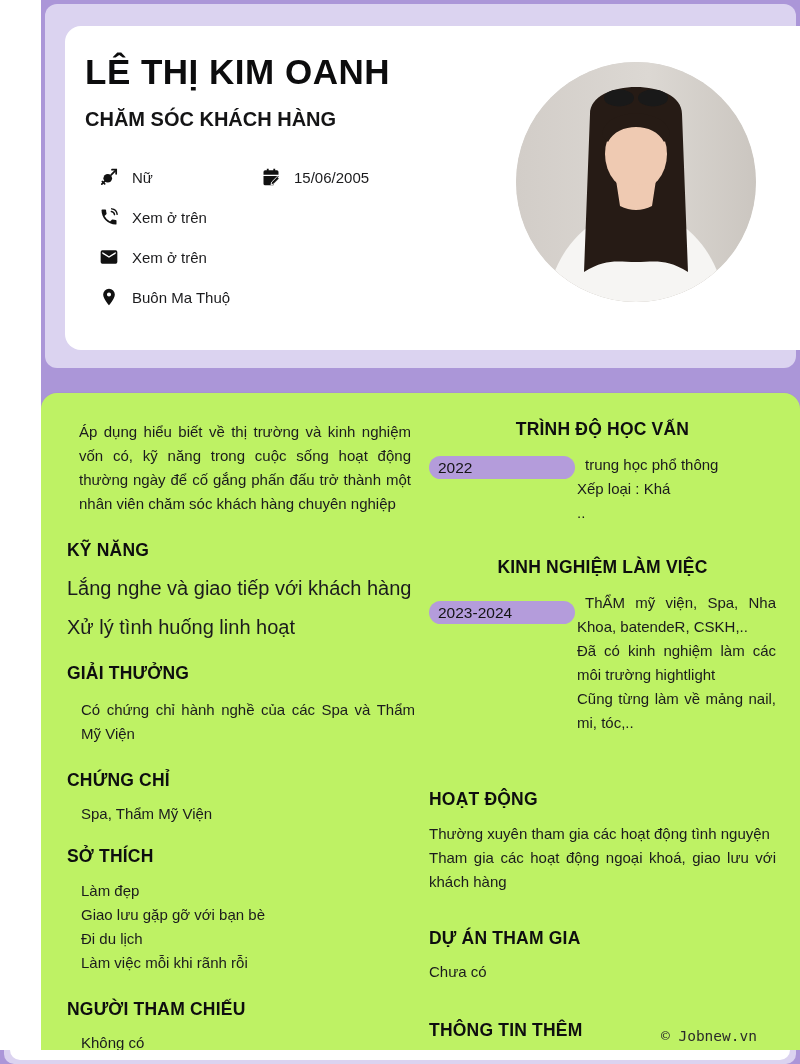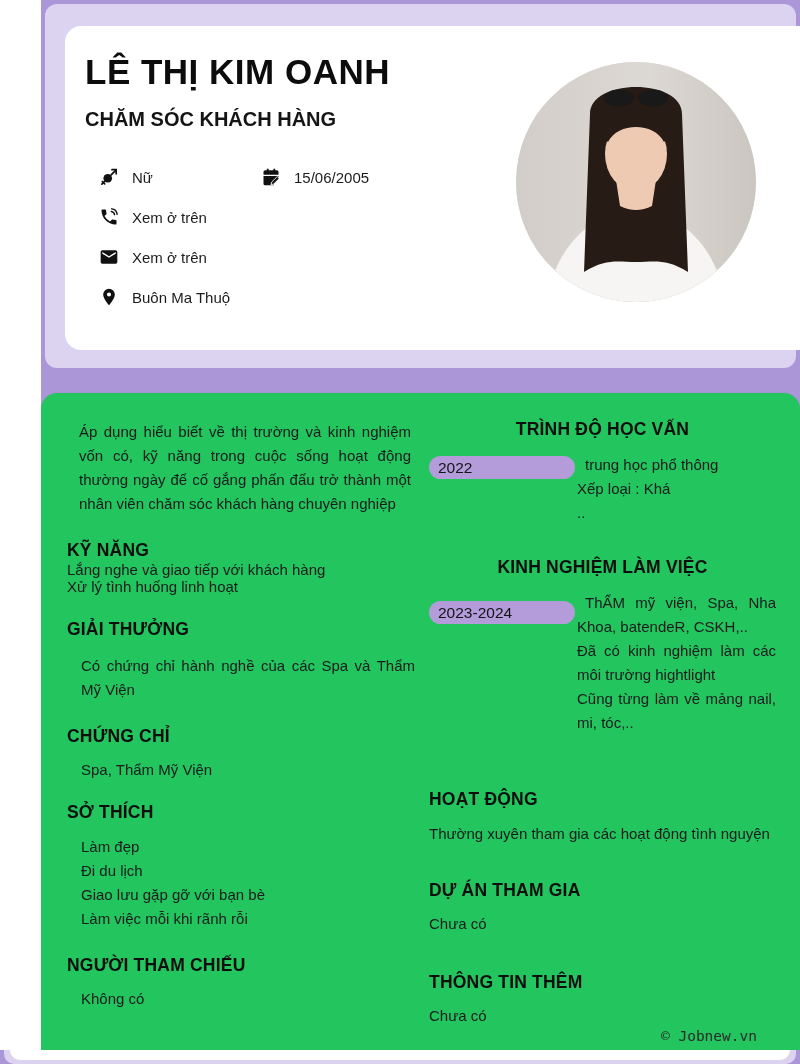--- a/index.html
+++ b/index.html
@@ -23,33 +23,33 @@
   .info-cell { display: flex; align-items: center; gap: 13px; }
   .info-cell.first { width: 162px; }
   .icon { width: 20px; height: 20px; display: inline-flex; flex: 0 0 20px; }
   .icon svg { width: 100%; height: 100%; }
 
   .photo { position: absolute; left: 451px; top: 36px; width: 240px; height: 240px;
            border-radius: 50%; overflow: hidden; background: #d8d4cf; }
   .photo svg { display: block; width: 100%; height: 100%; }
 
   
-  .body-card { position: relative; z-index: 1; margin-top: -16px; background: #22c55e;
+  .body-card { position: relative; z-index: 1; margin-top: -16px; background: #bef264;
                border-radius: 16px 16px 0 0; height: 671px; display: flex; gap: 6px;
                padding: 26px 12px 0 26px; box-shadow: 0 -1px 0 rgba(0,0,0,.02); }
 
   .col-left { width: 356px; flex: 0 0 356px; }
   .col-right { flex: 1; padding-right: 12px; }
 
   h3.sec { font-size: 17.5px; font-weight: 700; letter-spacing: .2px; color: #0e0e0f; }
   .sec-c { text-align: center; }
 
   .summary { text-align: justify; line-height: 1.6; font-size: 15px; padding: 1px 12px 0 12px; }
   .mt-sec { margin-top: 24px; }
-  .skill-item { font-size: 15px; }
+  .skill-item { margin-top: 16px; font-size: 20px; }
   .indent { padding-left: 14px; }
   .just { text-align: justify; padding-right: 8px; line-height: 1.6; }
   .plain { font-size: 15px; margin-top: 14px; }
   .hobbies { margin-top: 12px; font-size: 15px; line-height: 1.6; }
 
   .entry { display: flex; gap: 2px; margin-top: 13px; }
   .pill { flex: 0 0 146px; height: 23px; margin-top: 3px; background: #b49cdb;
           border-radius: 999px; font-size: 15.5px; line-height: 23px; padding-left: 9px; color: #141415; }
   .entry.exp .pill { margin-top: 10px; }
   .entry-text { flex: 1; font-size: 15px; line-height: 1.6; }
@@ -190,22 +190,22 @@
 
       <h3 class="sec mt-sec">GIẢI THƯỞNG</h3>
       <p class="plain indent just">Có chứng chỉ hành nghề của các Spa và Thẩm Mỹ Viện</p>
 
       <h3 class="sec mt-sec">CHỨNG CHỈ</h3>
       <p class="plain indent">Spa, Thẩm Mỹ Viện</p>
 
       <h3 class="sec mt-sec">SỞ THÍCH</h3>
       <div class="hobbies indent">
         <p>Làm đẹp</p>
+        <p>Giao lưu gặp gỡ với bạn bè</p>
         <p>Đi du lịch</p>
-        <p>Giao lưu gặp gỡ với bạn bè</p>
         <p>Làm việc mỗi khi rãnh rỗi</p>
       </div>
 
       <h3 class="sec mt-sec">NGƯỜI THAM CHIẾU</h3>
       <p class="plain indent">Không có</p>
     </div>
 
     <div class="col-right">
 
       <h3 class="sec sec-c">TRÌNH ĐỘ HỌC VẤN</h3>
@@ -224,20 +224,21 @@
         <div class="entry-text">
           <p class="ind">ThẨM mỹ viện, Spa, Nha Khoa, batendeR, CSKH,..</p>
           <p>Đã có kinh nghiệm làm các môi trường hightlight</p>
           <p>Cũng từng làm về mảng nail, mi, tóc,..</p>
         </div>
       </div>
 
       <h3 class="sec mt-act">HOẠT ĐỘNG</h3>
       <div class="act-lines">
         <p>Thường xuyên tham gia các hoạt động tình nguyện</p>
+        <p>Tham gia các hoạt động ngoại khoá, giao lưu với khách hàng</p>
       </div>
 
       <h3 class="sec mt-proj">DỰ ÁN THAM GIA</h3>
       <p class="plain">Chưa có</p>
 
       <h3 class="sec mt-more">THÔNG TIN THÊM</h3>
       <p class="plain">Chưa có</p>
 
     </div>
   </div>

